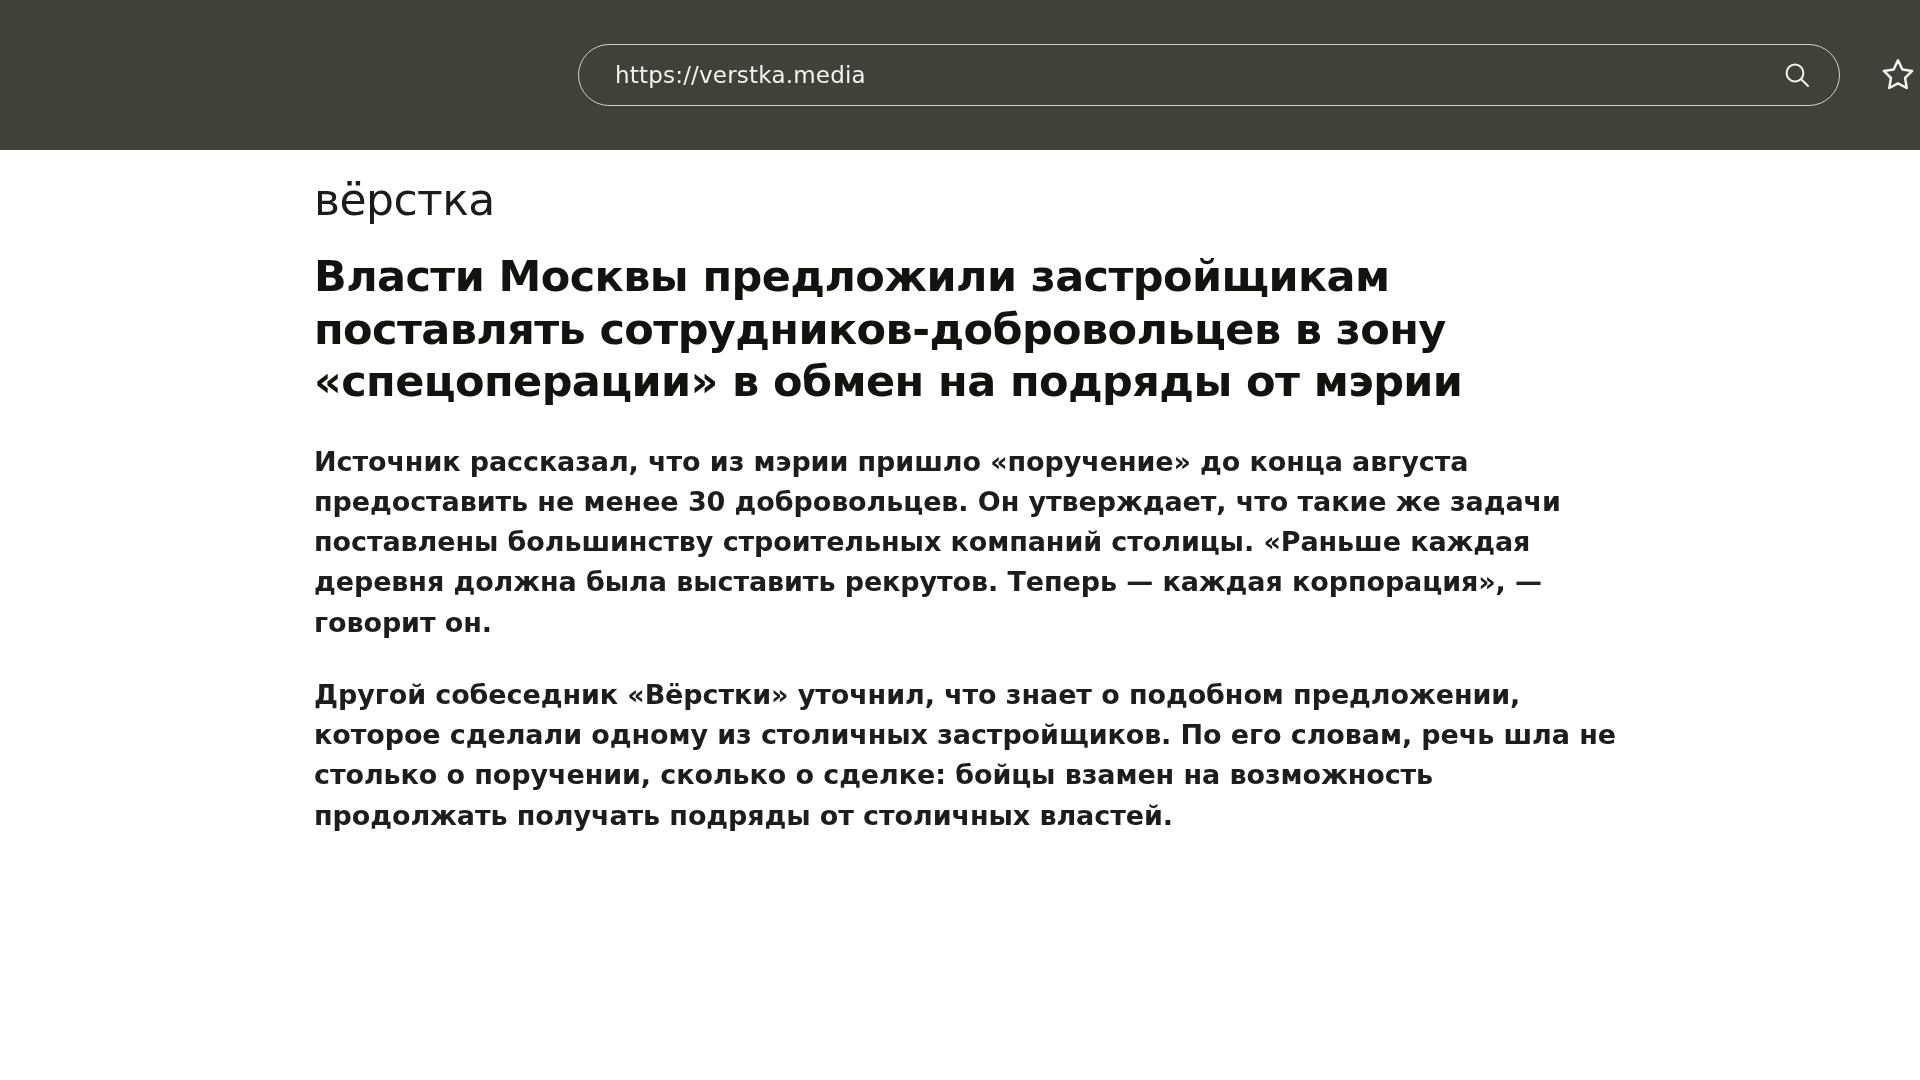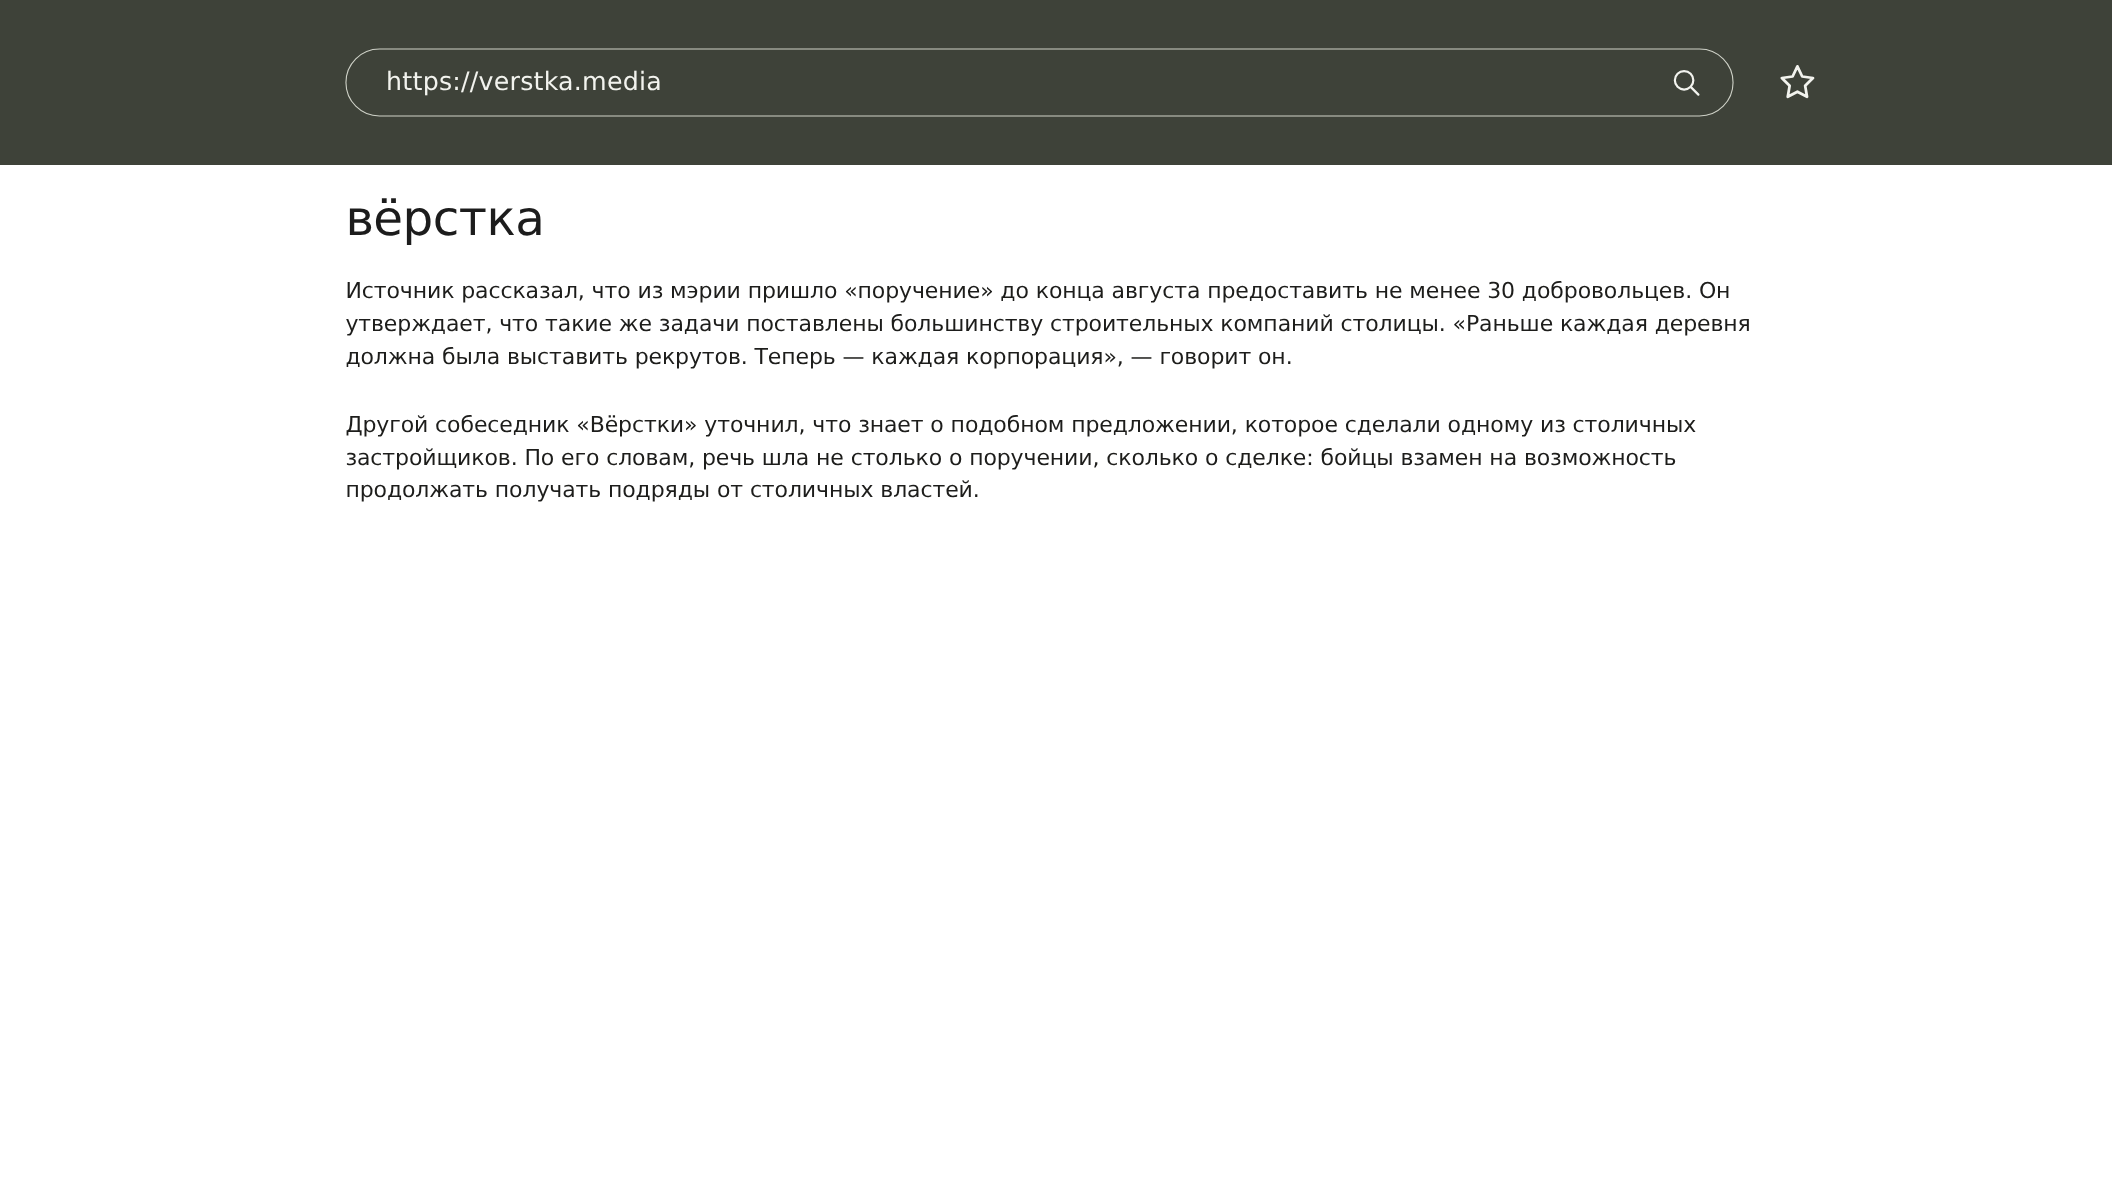--- a/index.html
+++ b/index.html
@@ -23,20 +23,21 @@
 
   
   .browser-bar {
     height: 150px;
     min-height: 150px;
     background: #3e4239;
     display: flex;
     align-items: center;
     padding: 0 0 0 14px;
     box-sizing: border-box;
+    justify-content: flex-end;
   }
 
   .url-bar {
     margin-left: 300px;
     width: 1262px;
     height: 62px;
     border: 1.5px solid #cfd2c8;
     border-radius: 34px;
     display: flex;
     align-items: center;
@@ -104,22 +105,22 @@
     font-weight: 700;
     color: #13120f;
     line-height: 1.22;
     letter-spacing: -0.6px;
     margin: 0 0 34px 0;
     max-width: 1220px;
   }
 
   .para {
     font-family: "DejaVu Sans", sans-serif;
-    font-size: 20px;
-    font-weight: 400;
+    font-size: 27px;
+    font-weight: 700;
     color: #1d1d1b;
     line-height: 1.49;
     letter-spacing: -0.1px;
     margin: 0 0 32px 0;
     max-width: 1310px;
   }
 
   .para:last-child { margin-bottom: 0; }
 </style>
 </head>
@@ -145,20 +146,21 @@
       </svg>
     </div>
 
   </div>
 
   <div class="page">
     <div class="content">
 
       <div class="logo">вёрстка</div>
 
+      <h1 class="headline">Власти Москвы предложили застройщикам поставлять сотрудников-добровольцев в зону «спецоперации» в обмен на подряды от мэрии</h1>
 
       <p class="para">Источник рассказал, что из мэрии пришло «поручение» до конца августа предоставить не менее 30 добровольцев. Он утверждает, что такие же задачи поставлены большинству строительных компаний столицы. «Раньше каждая деревня должна была выставить рекрутов. Теперь — каждая корпорация», — говорит он.</p>
       <p class="para">Другой собеседник «Вёрстки» уточнил, что знает о подобном предложении, которое сделали одному из столичных застройщиков. По его словам, речь шла не столько о поручении, сколько о сделке: бойцы взамен на возможность продолжать получать подряды от столичных властей.</p>
 
     </div>
   </div>
 
 </div>
 
 </body></html>

